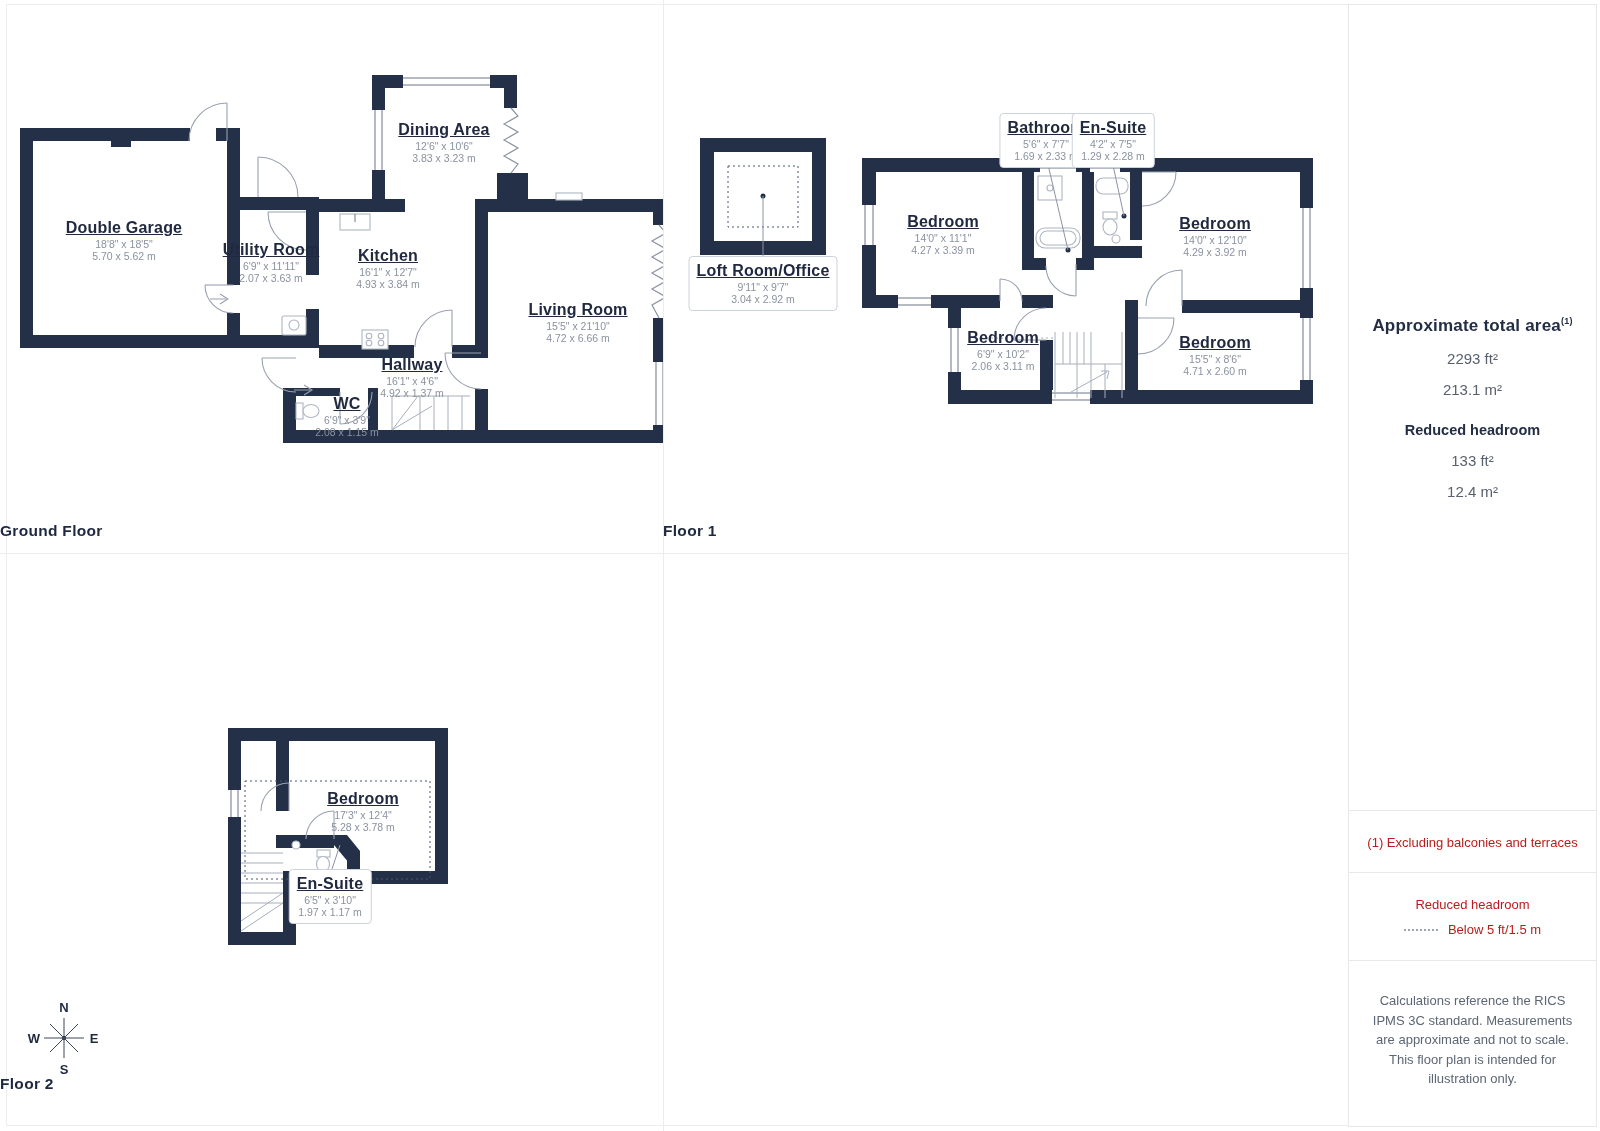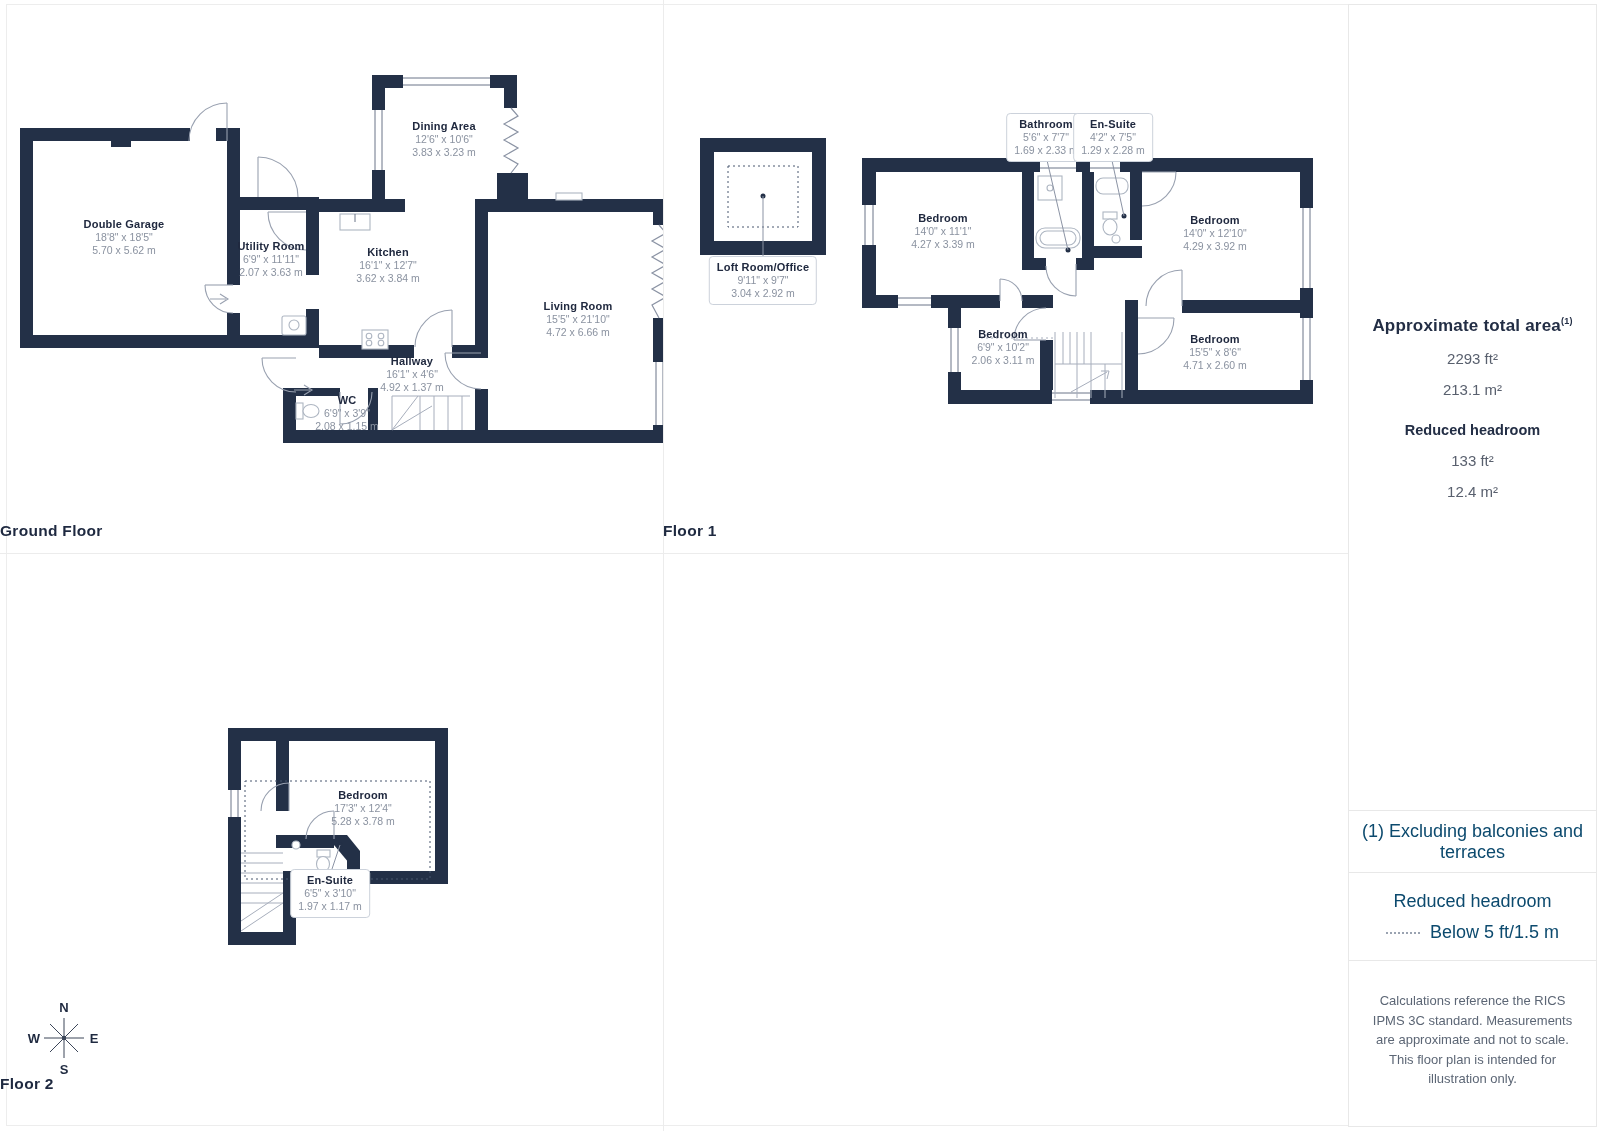--- a/index.html
+++ b/index.html
@@ -6,36 +6,36 @@
   .canvas{position:relative;width:1600px;height:1131px;background:#fff;overflow:hidden;
           font-family:"Liberation Sans",sans-serif;color:#20293f;}
   .outer{position:absolute;left:6px;top:4px;width:1590px;height:1122px;border:1px solid #ededed;box-sizing:border-box;pointer-events:none;}
   .vline{position:absolute;top:0;width:1px;height:1131px;background:#ececec;}
   .hline{position:absolute;left:0;height:1px;background:#ececec;}
   .cell{position:absolute;}
   .cell svg{position:absolute;left:0;top:0;}
   .floor-title{position:absolute;left:0;right:0;text-align:left;font-size:15.5px;font-weight:700;
                letter-spacing:.3px;color:#1e2940;}
   .room-label{position:absolute;text-align:center;transform:translateX(-50%);white-space:nowrap;line-height:1.22;z-index:3;}
-  .room-label .nm{font-size:11px;font-weight:700;color:#20293f;letter-spacing:.2px;}
+  .room-label .nm{font-size:16px;font-weight:700;color:#20293f;letter-spacing:.2px;text-decoration:underline;}
   .room-label .dm{font-size:10.5px;color:#8a92a0;}
   .room-label.boxed{background:#fff;border:1px solid #ccd2db;border-radius:4px;padding:4px 7px;}
   .panel{position:absolute;left:1348px;top:4px;width:249px;height:1123px;background:#fff;
          border:1px solid #e8e8e8;box-sizing:border-box;}
   .panel .sec{position:absolute;left:0;right:0;display:flex;flex-direction:column;align-items:center;
               justify-content:center;text-align:center;}
   .sec1{top:0;height:805px;}
   .sec2{top:805px;height:62px;border-top:1px solid #e8e8e8;}
   .sec3{top:867px;height:88px;border-top:1px solid #e8e8e8;}
   .sec4{top:955px;bottom:0;border-top:1px solid #e8e8e8;}
   .p-title{font-size:17px;font-weight:700;color:#232e45;letter-spacing:.2px;}
   .p-title sup{font-size:9px;}
   .p-val{font-size:15px;color:#59606e;margin-top:14px;}
   .p-sub{font-size:14.5px;font-weight:700;color:#232e45;margin-top:24px;}
-  .p-note{font-size:18px;color:#0c4a6e;}
+  .p-note{font-size:13px;color:#b91c1c;}
   .legend-row{display:flex;align-items:center;gap:10px;margin-top:10px;}
   .legend-dots{display:inline-block;width:34px;height:0;border-top:2px dotted #9aa3b1;}
   .p-para{font-size:13px;color:#5c6675;line-height:1.5;width:218px;}
   .brand{margin-top:22px;font-size:16px;letter-spacing:1.5px;}
   .brand .b1{font-weight:400;color:#333c4b;}
   .brand .b2{font-weight:800;color:#1f2838;}
   svg text{font-family:"Liberation Sans",sans-serif;}
   .wall{fill:#233047;}
   .thin{stroke:#99a1b0;stroke-width:1.1;fill:none;}
   .fixt{stroke:#aeb6c2;stroke-width:1.1;fill:#fff;}
@@ -162,21 +162,21 @@
       <div class="dm">2.07 x 3.63 m</div>
       </div>
     <div class="room-label" style="left:444px;top:120px">
       <div class="nm">Dining Area</div>
       <div class="dm">12'6" x 10'6"</div>
       <div class="dm">3.83 x 3.23 m</div>
       </div>
     <div class="room-label" style="left:388px;top:246px">
       <div class="nm">Kitchen</div>
       <div class="dm">16'1" x 12'7"</div>
-      <div class="dm">3.62 x 3.84 m</div>
+      <div class="dm">4.93 x 3.84 m</div>
       </div>
     <div class="room-label" style="left:578px;top:300px">
       <div class="nm">Living Room</div>
       <div class="dm">15'5" x 21'10"</div>
       <div class="dm">4.72 x 6.66 m</div>
       </div>
     <div class="room-label" style="left:412px;top:355px">
       <div class="nm">Hallway</div>
       <div class="dm">16'1" x 4'6"</div>
       <div class="dm">4.92 x 1.37 m</div>

